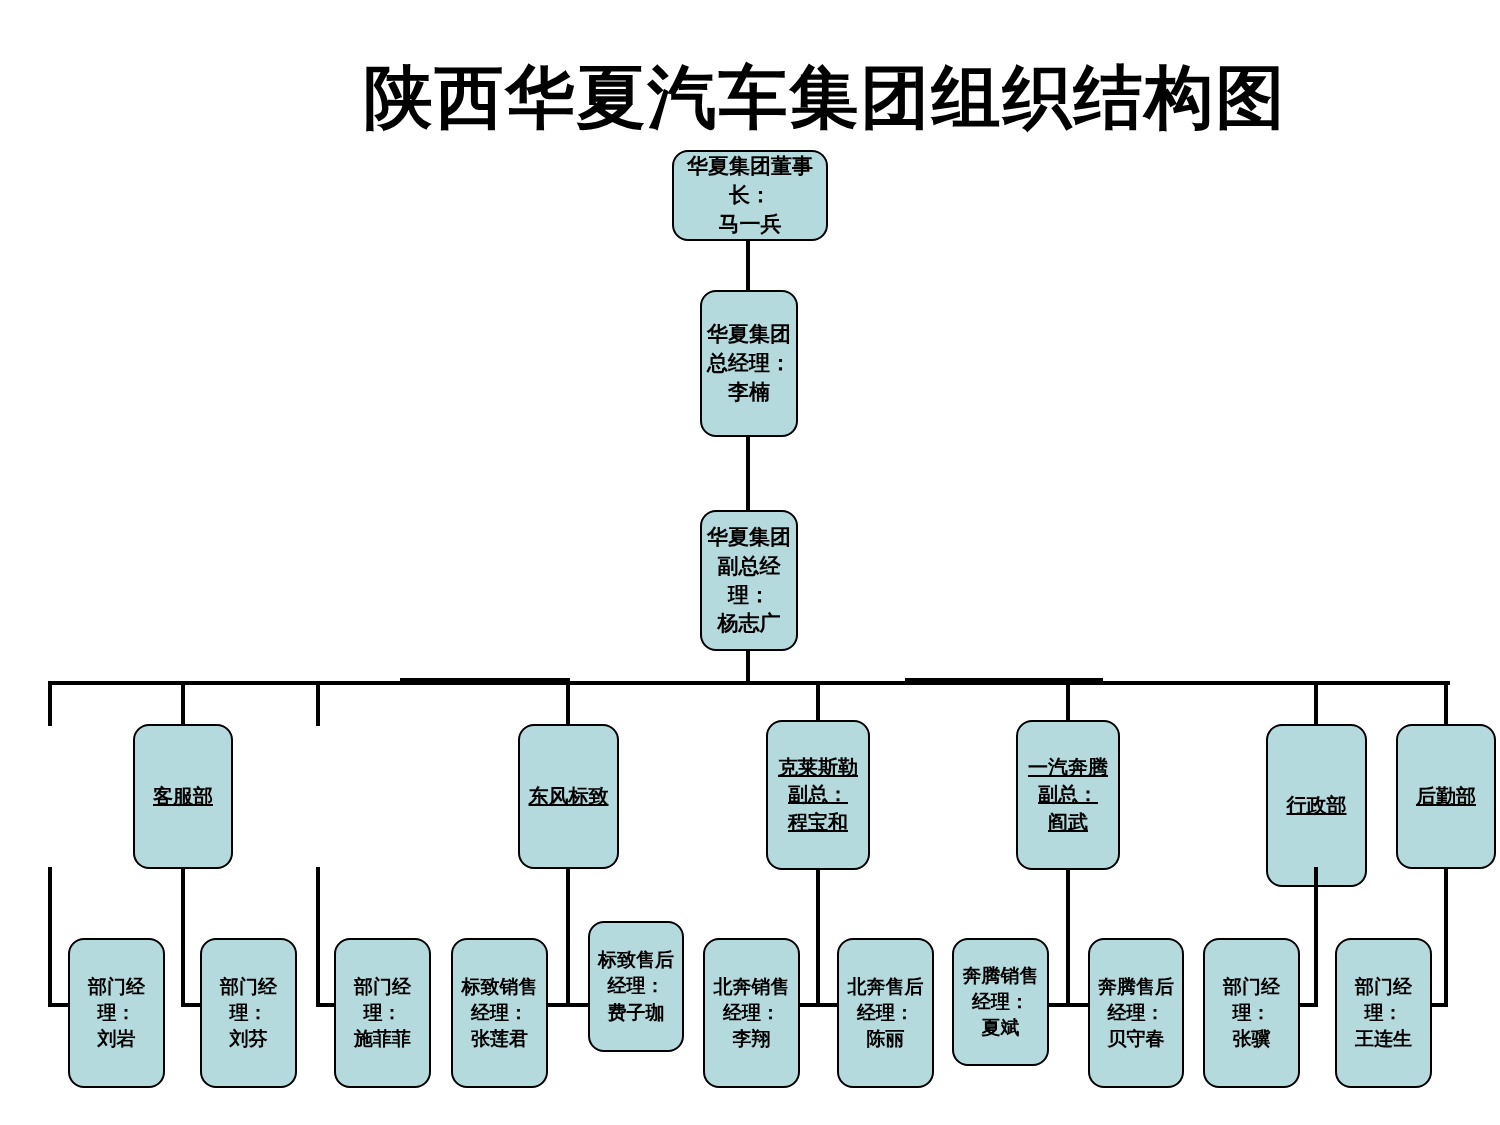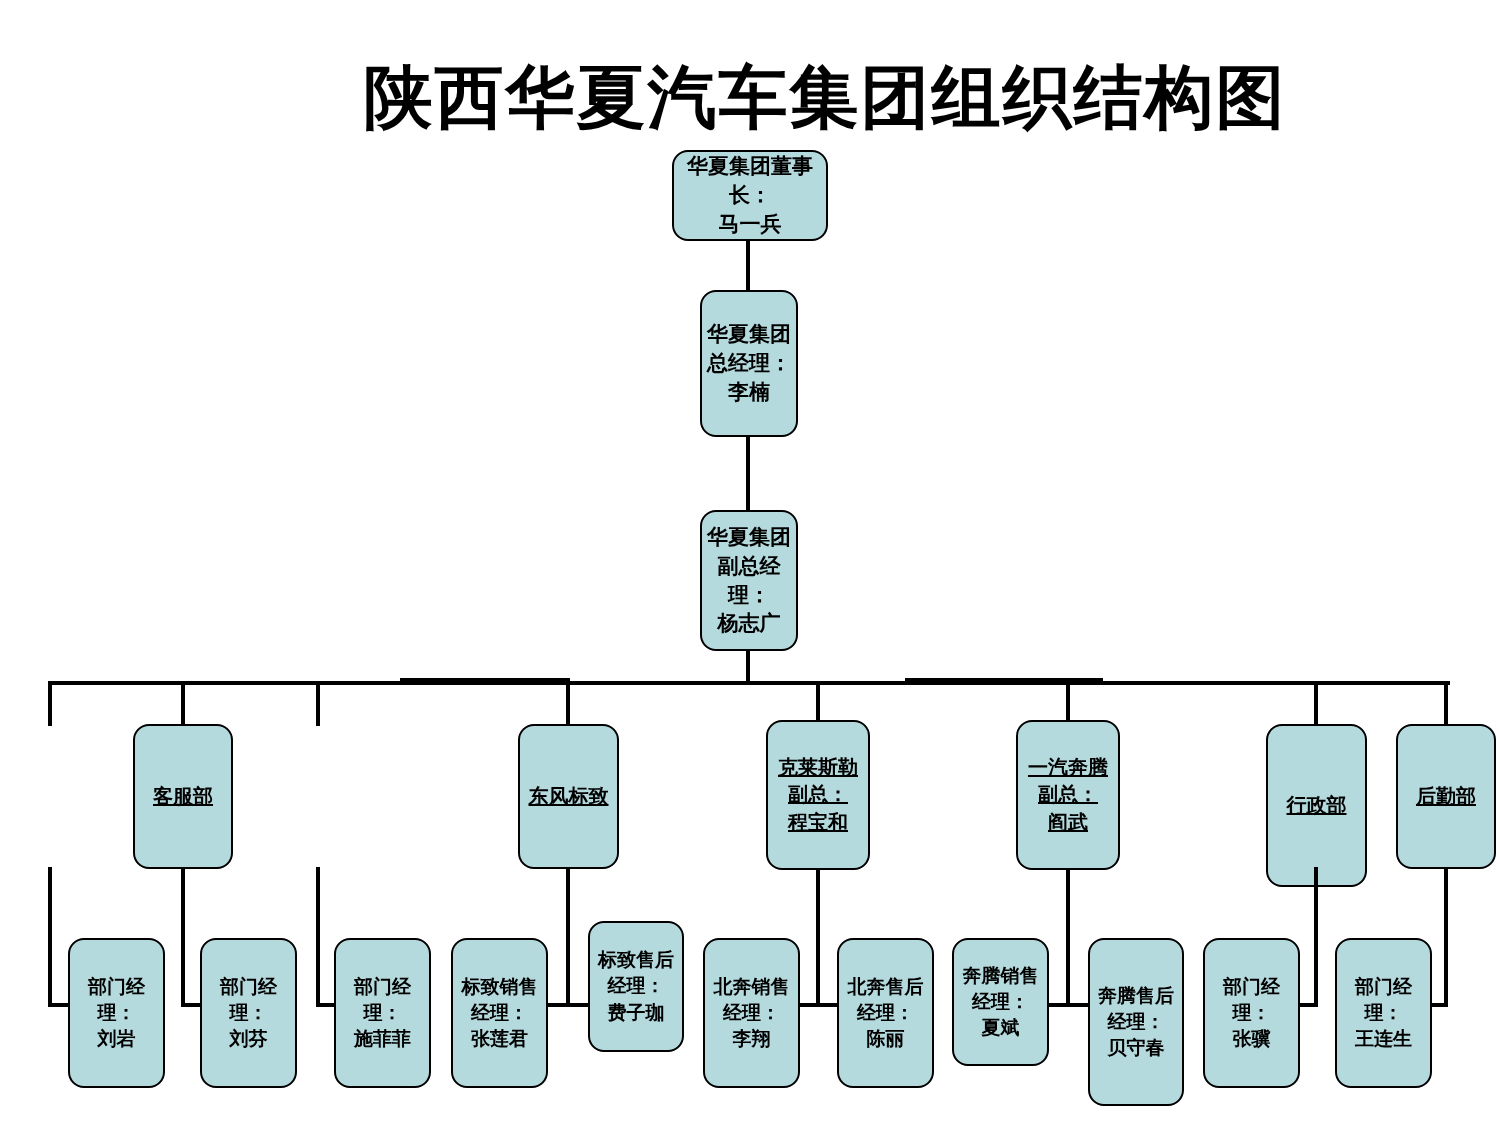--- a/index.html
+++ b/index.html
@@ -123,21 +123,21 @@
 费子珈</div>
   <div class="node lvl3" style="left:703px; top:938px; width:97px; height:150px;">北奔销售
 经理：
 李翔</div>
   <div class="node lvl3" style="left:837px; top:938px; width:97px; height:150px;">北奔售后
 经理：
 陈丽</div>
   <div class="node lvl3" style="left:952px; top:938px; width:97px; height:128px;">奔腾销售
 经理：
 夏斌</div>
-  <div class="node lvl3" style="left:1088px; top:938px; width:96px; height:168px;">奔腾售后
+  <div class="node lvl3" style="left:1088px; top:938px; width:96px; height:150px;">奔腾售后
 经理：
 贝守春</div>
   <div class="node lvl3" style="left:1203px; top:938px; width:97px; height:150px;">部门经理：
 张骥</div>
   <div class="node lvl3" style="left:1335px; top:938px; width:97px; height:150px;">部门经理：
 王连生</div>
 
 </div>
 
 </body></html>

